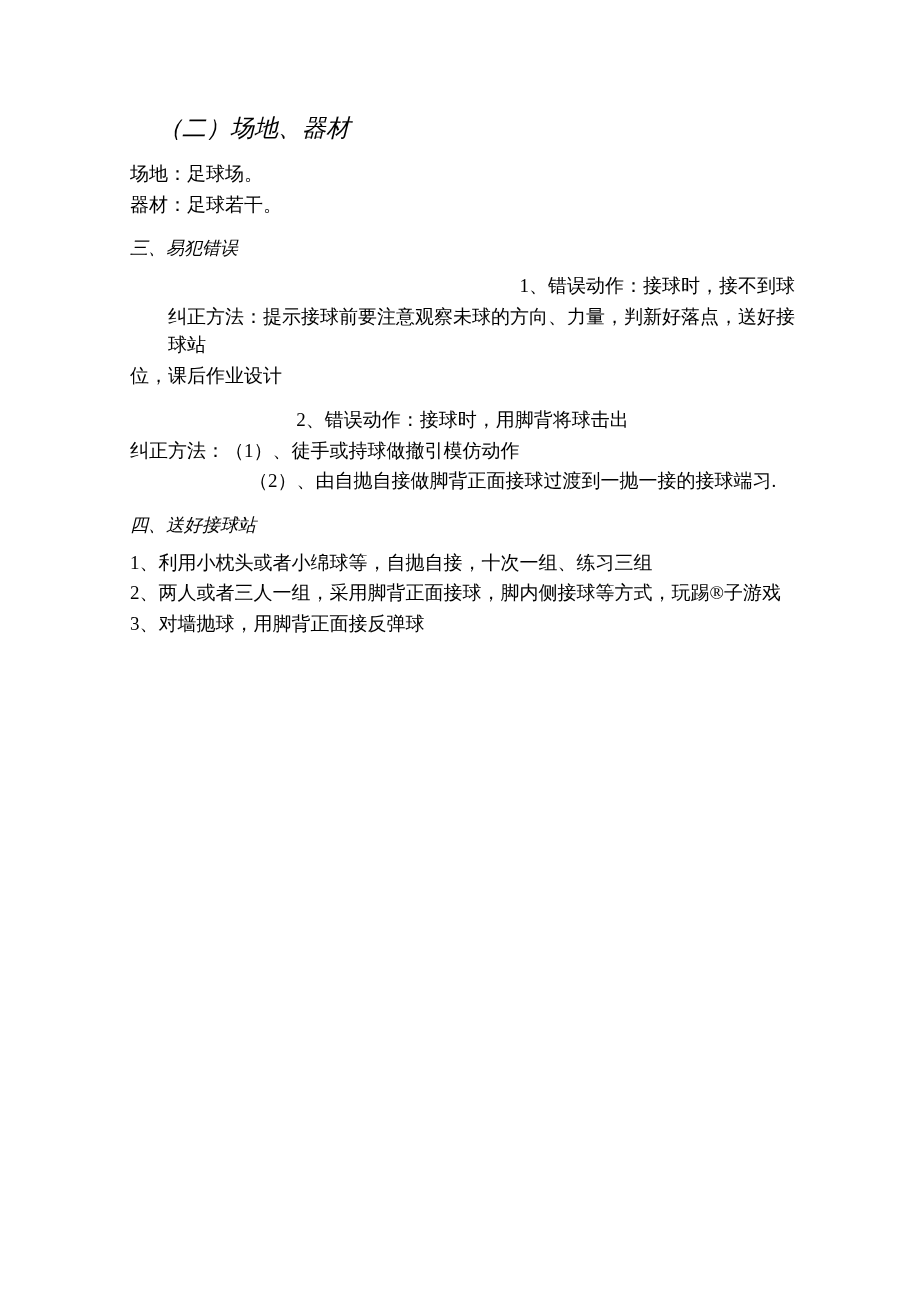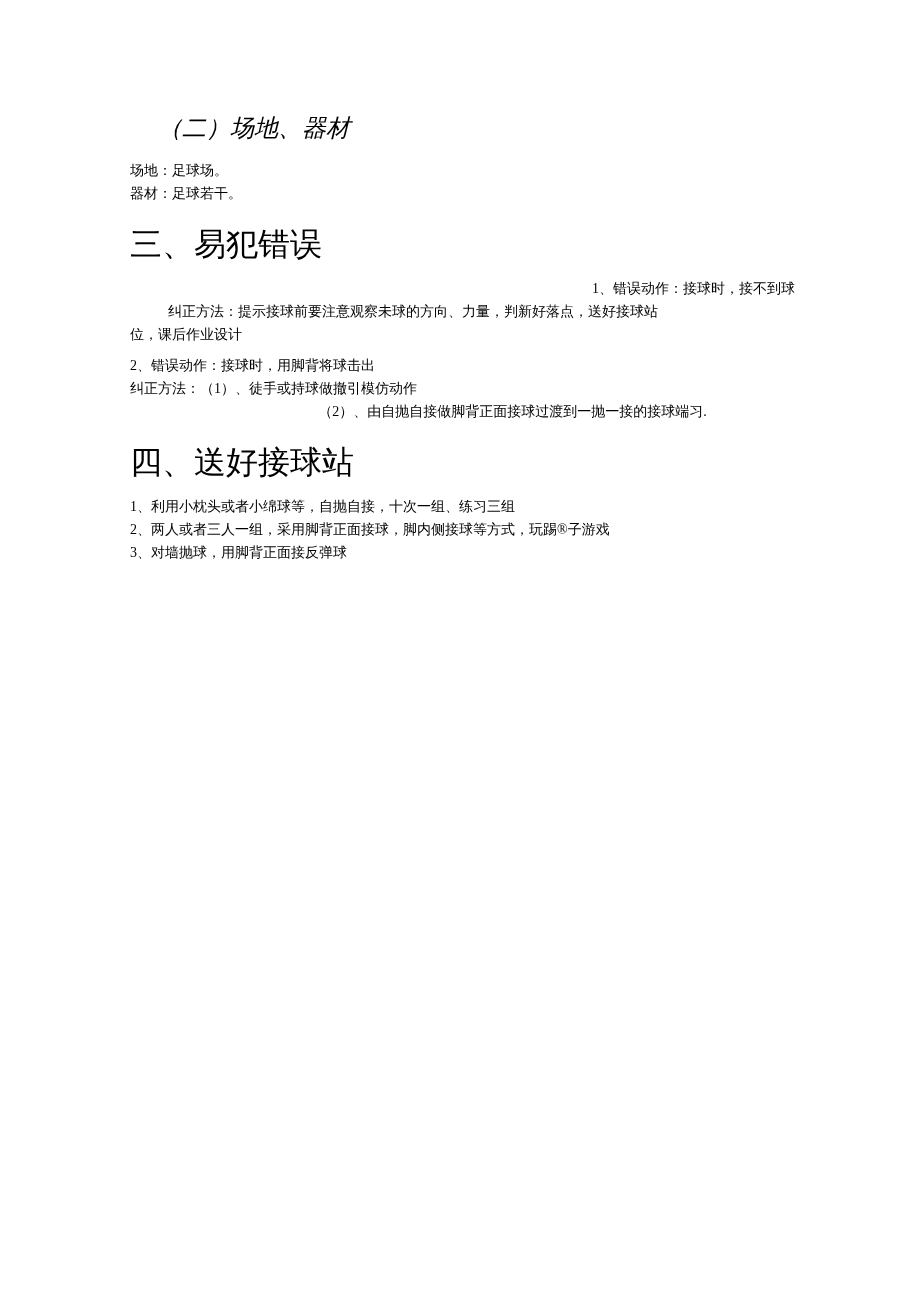--- a/index.html
+++ b/index.html
@@ -17,41 +17,43 @@
     padding: 110px 125px 0 130px;
     box-sizing: border-box;
   }
   .sub-heading {
     font-size: 24px;
     margin-bottom: 14px;
     padding-left: 28px;
     font-style: italic;
   }
   .body-line {
-    font-size: 14px;
+    font-size: 19px;
     margin-bottom: 2px;
   }
   .section-heading {
-    font-size: 32px;
+    font-size: 18px;
     margin-top: 16px;
     margin-bottom: 10px;
+    font-style: italic;
   }
   .indent-first {
     text-indent: 0;
     text-align: right;
   }
   .indent-sub {
     padding-left: 38px;
   }
   .indent-deep {
     padding-left: 100px;
     text-align: center;
   }
   .gap-above {
-    margin-top: 10px;
+    margin-top: 16px;
+    text-align: center;
   }
 </style>
 </head>
 <body>
 
 <div class="page">
 
   <div class="sub-heading">（二）场地、器材</div>
   <div class="body-line">场地：足球场。</div>
   <div class="body-line">器材：足球若干。</div>

